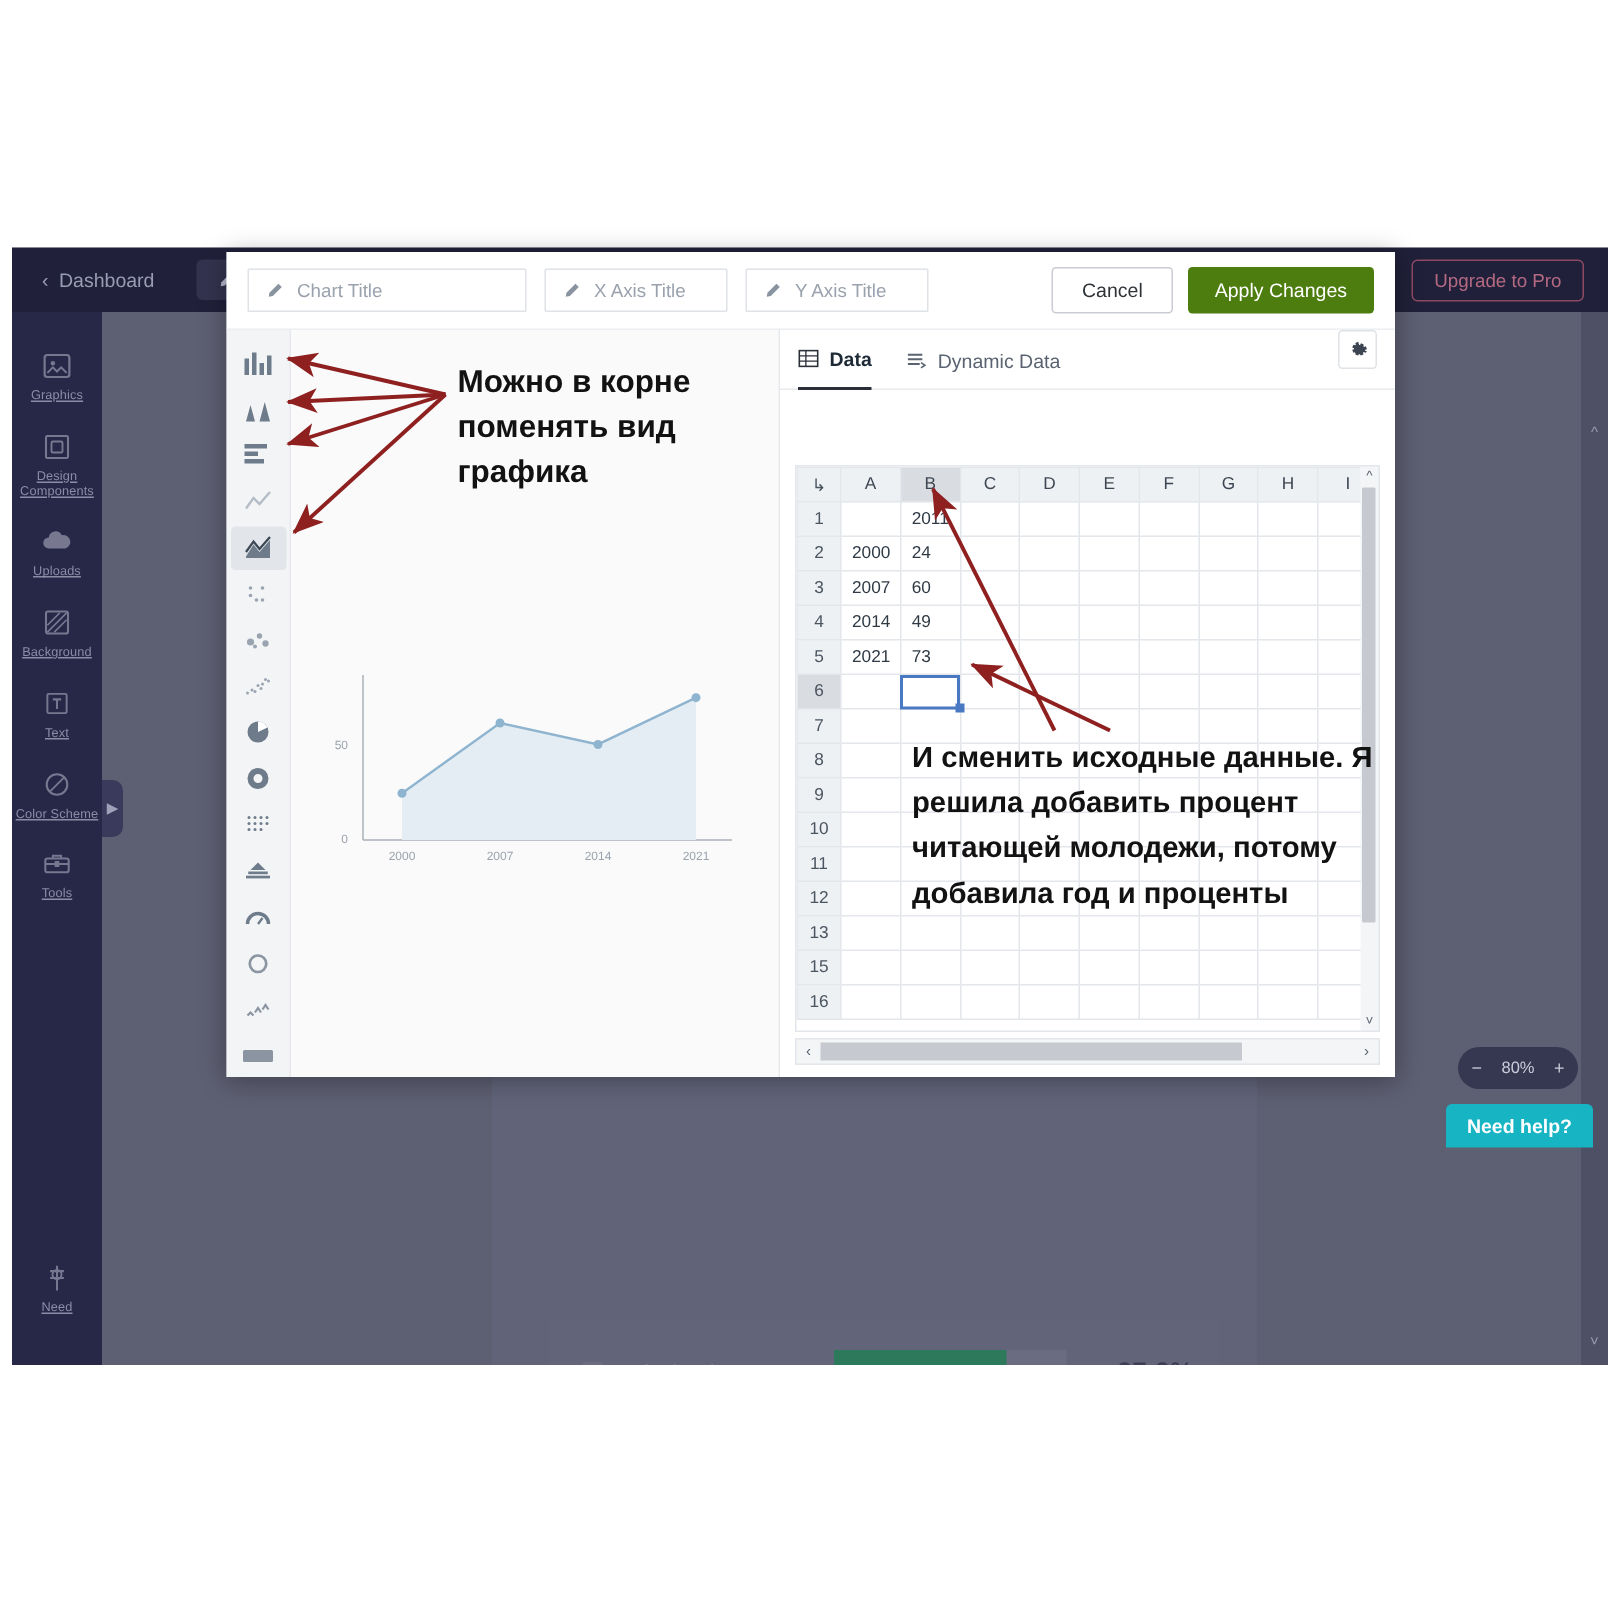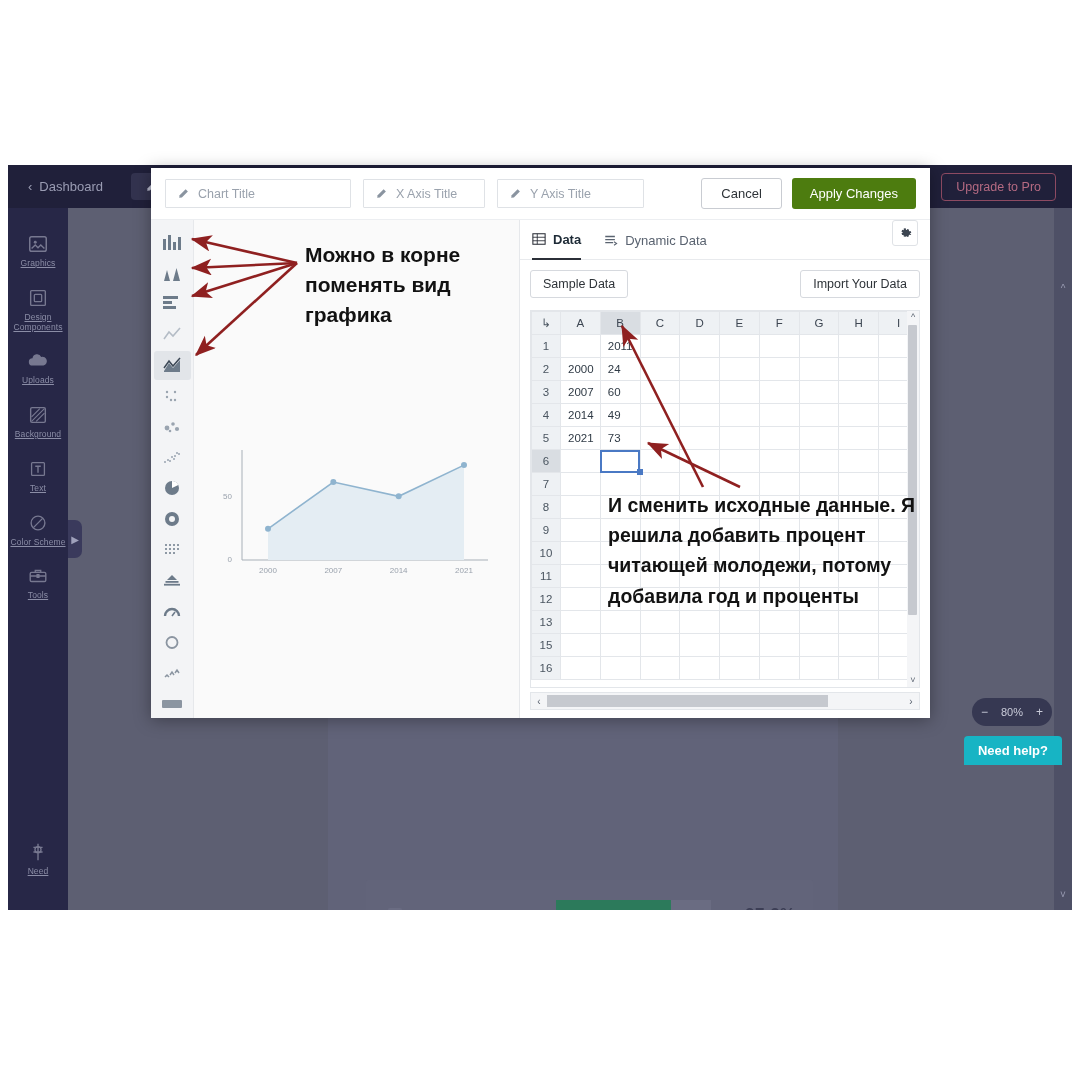--- a/index.html
+++ b/index.html
@@ -121,21 +121,21 @@
     height:52px; background:#fff; display:flex; align-items:center;
     padding:0 14px; gap:12px; border-bottom:1px solid #eceef1;
   }
   .title-field {
     display:flex; align-items:center; gap:9px;
     border:1px solid #dfe2e6; border-radius:1px; height:29px; padding:0 11px;
     background:#fff;
   }
   .tf-chart { width:186px; }
   .tf-x { width:122px; }
-  .tf-y { width:147px; }
+  .tf-y { width:122px; }
   .tf-ph { color:#9aa2ad; font-size:12.5px; }
   .head-actions { margin-left:auto; display:flex; gap:10px; align-items:flex-start; }
   .btn-cancel {
     border:1px solid #c9ccd2; background:#fff; color:#2e3338; font-size:13px;
     border-radius:3px; padding:7px 19px; cursor:pointer;
   }
   .btn-apply {
     background:#4d7c0f; color:#fff; font-size:13px; border:none;
     border-radius:3px; padding:8px 18px; cursor:pointer;
   }
@@ -524,24 +524,20 @@
             </svg>
             <span>Dynamic Data</span>
           </div>
           <div class="gear-btn">
             <svg width="15" height="15" viewBox="0 0 16 16">
               <path d="M8 5.2A2.8 2.8 0 108 10.8 2.8 2.8 0 008 5.2zm6.2 3.6l-1.3-.5a5 5 0 000-.6l1.3-.5-.8-2-1.3.4a5 5 0 00-.5-.4l.3-1.3-2-.8-.6 1.2a5 5 0 00-.6 0L7.9 2l-2 .8.4 1.3a5 5 0 00-.5.4l-1.3-.4-.8 2 1.3.5a5 5 0 000 .6l-1.3.5.8 2 1.3-.4a5 5 0 00.5.4l-.4 1.3 2 .8.6-1.2a5 5 0 00.6 0l.6 1.2 2-.8-.3-1.3a5 5 0 00.5-.4l1.3.4z" fill="#3c4551"></path>
             </svg>
           </div>
         </div>
 
-        <div class="data-actions">
-          <button class="sm-btn">Sample Data</button>
-          <button class="sm-btn right">Import Your Data</button>
-        </div>
 
         <div class="sheet-wrap">
           <table class="sheet">
             <thead>
               <tr>
                 <th class="rowhdr">↳</th>
                 <th>A</th>
                 <th class="colsel">B</th>
                 <th>C</th>
                 <th>D</th>

